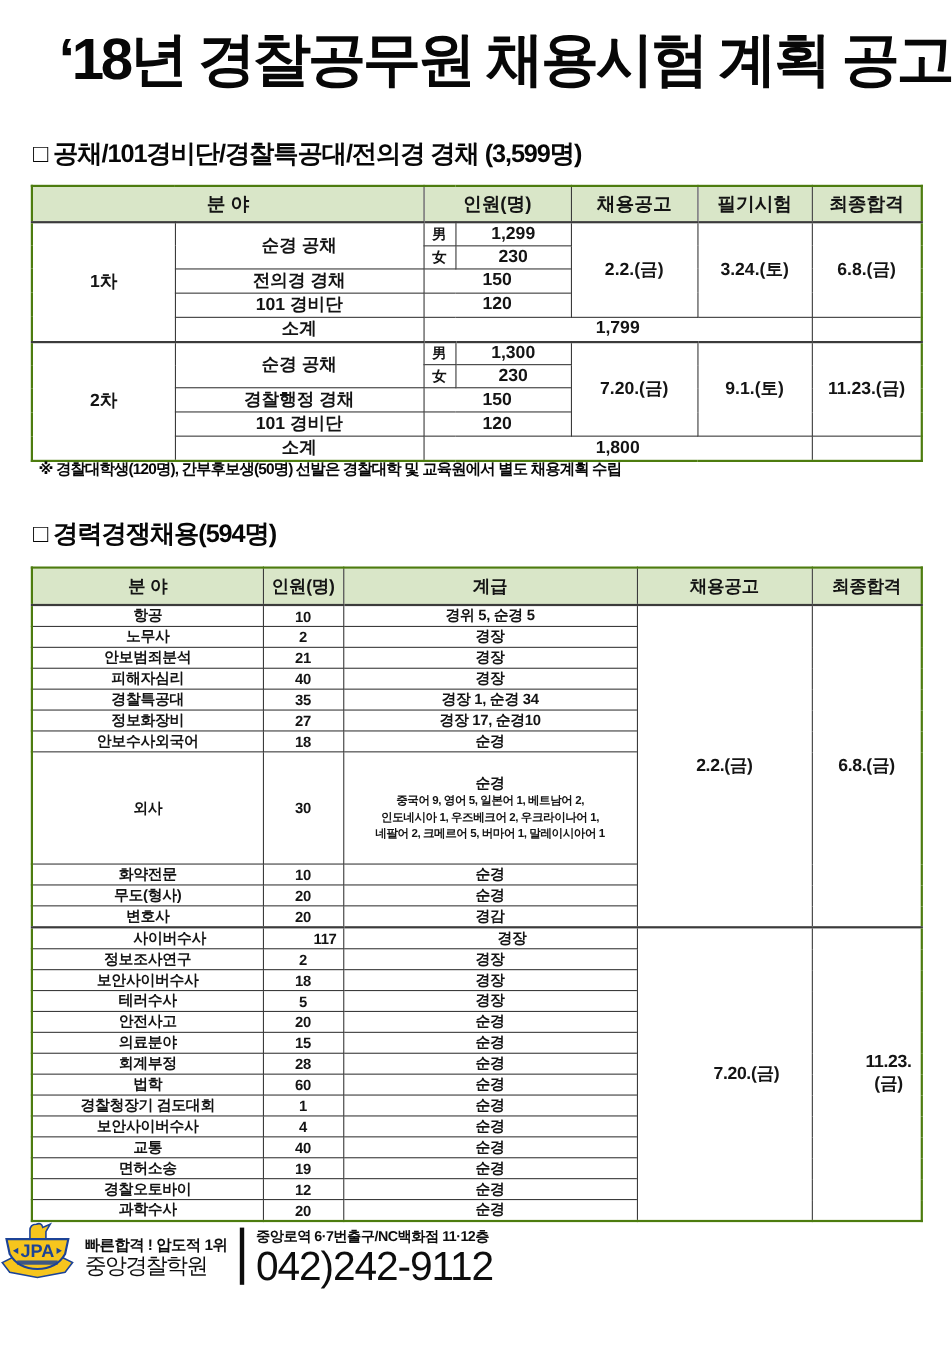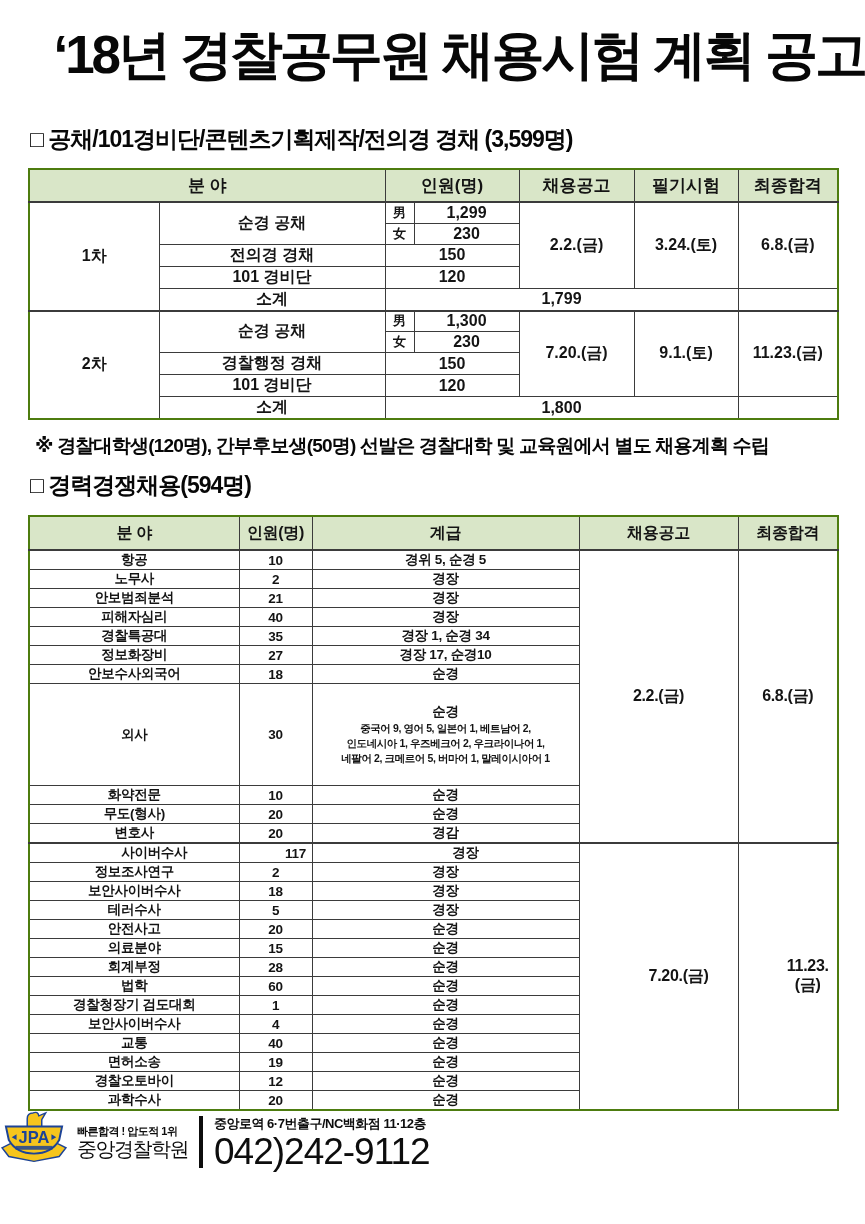--- a/index.html
+++ b/index.html
@@ -4,21 +4,21 @@
 <style>
   html,body{margin:0;padding:0;background:#fff;}
   #page{position:relative;width:865px;height:1224px;background:#ffffff;overflow:hidden;
         font-family:"Liberation Sans","DejaVu Sans",sans-serif;color:#0d0d0d;}
   
   .doc-title{position:absolute;top:26px;left:0;width:100%;text-align:right;
     font-size:53px;font-weight:800;letter-spacing:-3px;line-height:1.1;color:#070707;}
   .sec-heading{position:absolute;left:30px;font-size:23px;font-weight:800;letter-spacing:-1px;color:#070707;}
   #sec1-heading{top:124px;}
   #sec2-heading{top:470px;}
-  .note{position:absolute;left:35px;top:433px;font-size:19px;font-weight:700;letter-spacing:-0.8px;color:#070707;}
+  .note{position:absolute;left:35px;top:418px;font-size:14px;font-weight:700;letter-spacing:-0.8px;color:#070707;}
   
   table{border-collapse:collapse;table-layout:fixed;position:absolute;left:28px;
         border:2px solid #4d7c0f;}
   td{border:1px solid #3b3b3b;text-align:center;vertical-align:middle;padding:0;
      font-weight:700;color:#141414;overflow:hidden;}
   thead td{background:#d9e6c8;}
   
   #t1{top:168px;width:809px;}
   #t1 thead td{height:31px;font-size:17px;border-bottom-width:2px;}
   #t1 tbody tr{height:21px;}
@@ -33,35 +33,35 @@
   #t2 .date-cell{font-size:16px;}
   #t2 tr.tall{height:102px;}
   #t2 .g2-first td{border-top:2px solid #3b3b3b;padding-left:40px;}
   .rank-top{font-size:13.5px;font-weight:700;}
   .lang-line{font-size:10.5px;font-weight:600;line-height:1.45;letter-spacing:-0.4px;white-space:nowrap;}
   
   .footer{position:absolute;top:1111px;left:0;width:100%;display:flex;
           justify-content:flex-start;align-items:center;}
   .logo-wrap{margin-right:9px;line-height:0;}
   .brand{ text-align:left;}
-  .tagline{font-size:11px;font-weight:800;letter-spacing:-0.5px;}
+  .tagline{font-size:14px;font-weight:800;letter-spacing:-0.5px;}
   .brand-name{font-size:20px;font-weight:400;letter-spacing:-1.5px;line-height:1.05;}
   .divbar{width:4px;height:52px;background:#0d0d0d;margin:0 11px;}
   .contact{text-align:left;}
   .address{font-size:13px;font-weight:800;letter-spacing:-0.5px;}
   .phone{font-size:37px;font-weight:400;letter-spacing:-1px;line-height:1.0;}
 </style>
 </head>
 <body>
 
 <div id="page">
 
   <div class="doc-title">‘18년 경찰공무원 채용시험 계획 공고</div>
 
-  <div class="sec-heading" id="sec1-heading">□ 공채/101경비단/콘텐츠기획제작/전의경 경채 (3,599명)</div>
+  <div class="sec-heading" id="sec1-heading">□ 공채/101경비단/경찰특공대/전의경 경채 (3,599명)</div>
 
   <table id="t1">
     <colgroup>
       <col style="width:130px">
         <col style="width:226px">
         <col style="width:29px">
       <col style="width:105px">
         <col style="width:115px">
         <col style="width:104px">
         <col style="width:100px">

